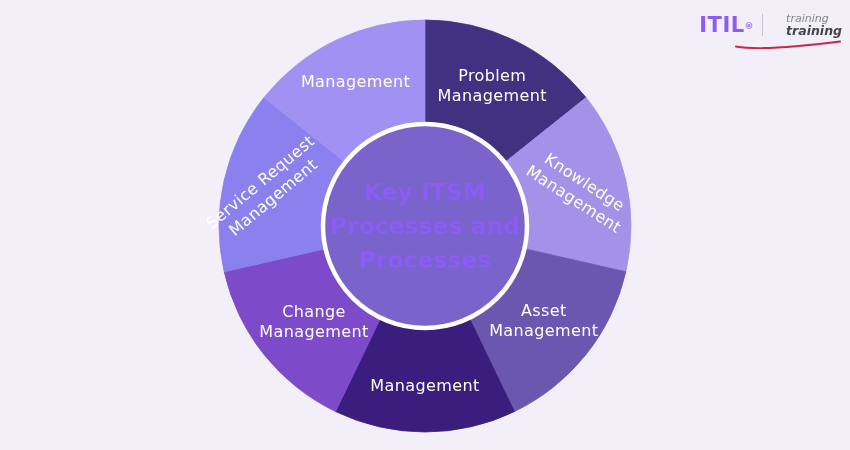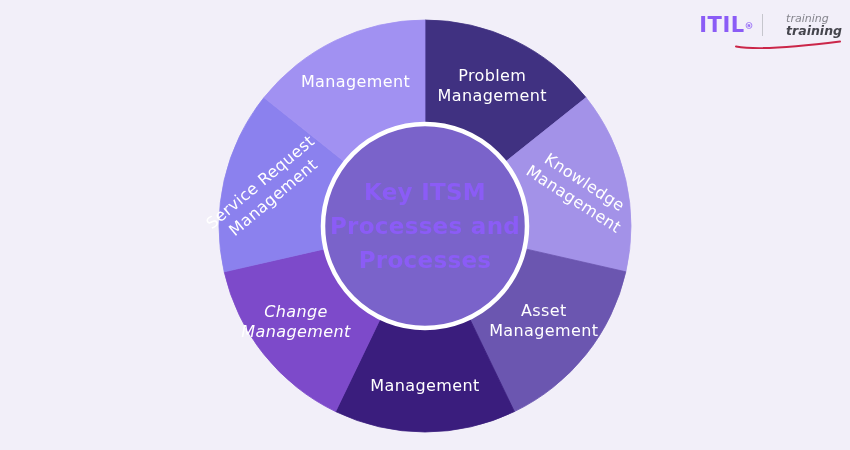--- a/index.html
+++ b/index.html
@@ -81,21 +81,21 @@
         <div>Knowledge</div>
         <div>Management</div>
       </div>
       <div class="seg-label" style="left: 543.838px; top: 320.77px; transform: translate(-50%, -50%) rotate(0deg);">
         <div>Asset</div>
         <div>Management</div>
       </div>
       <div class="seg-label" style="left: 425px; top: 386px; transform: translate(-50%, -50%) rotate(0deg);">
         <div>Management</div>
       </div>
-      <div class="seg-label" style="left: 296px; top: 322.017px; transform: translate(-50%, -50%) rotate(0deg); font-style: italic;">
+      <div class="seg-label" style="left: 314px; top: 322.017px; transform: translate(-50%, -50%) rotate(0deg);">
         <div>Change</div>
         <div>Management</div>
       </div>
       <div class="seg-label" style="left: 267.062px; top: 189.952px; transform: translate(-50%, -50%) rotate(-40deg);">
         <div>Service Request</div>
         <div>Management</div>
       </div>
       <div class="seg-label" style="left: 355.579px; top: 81.845px; transform: translate(-50%, -50%) rotate(0deg);">
         <div>Management</div>
       </div>

